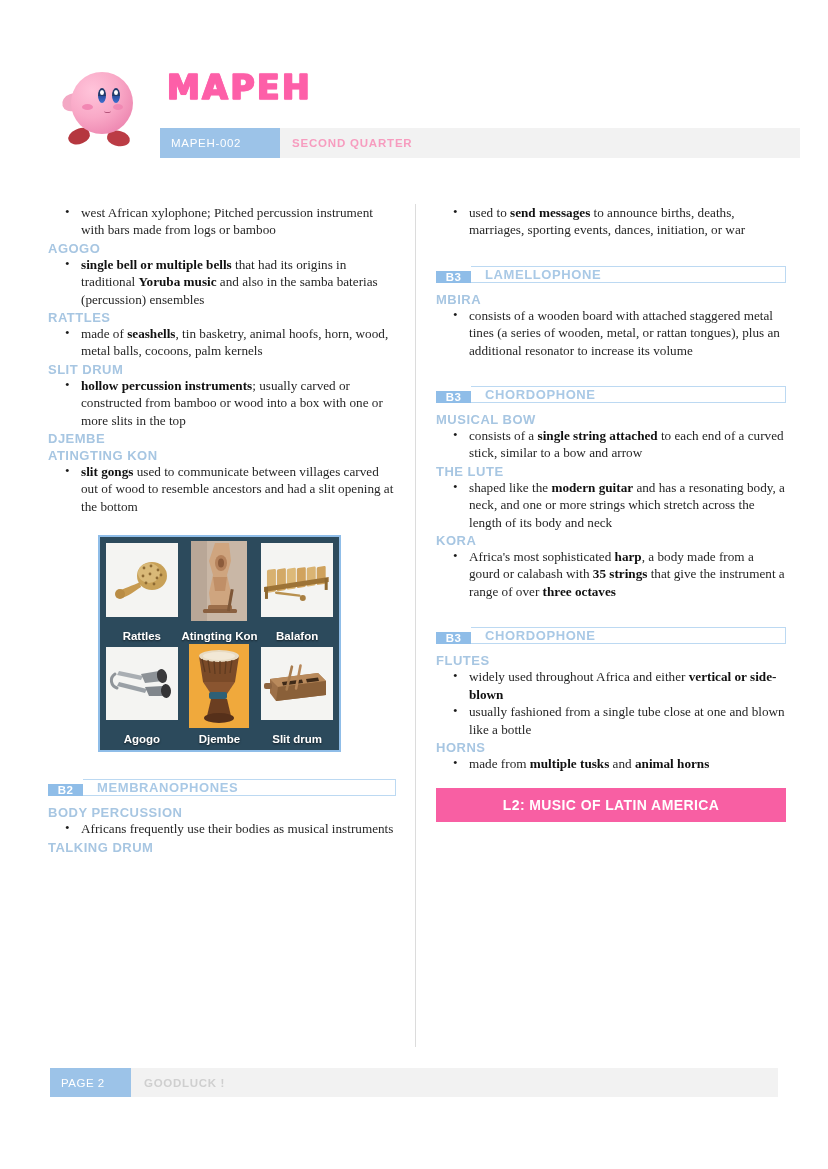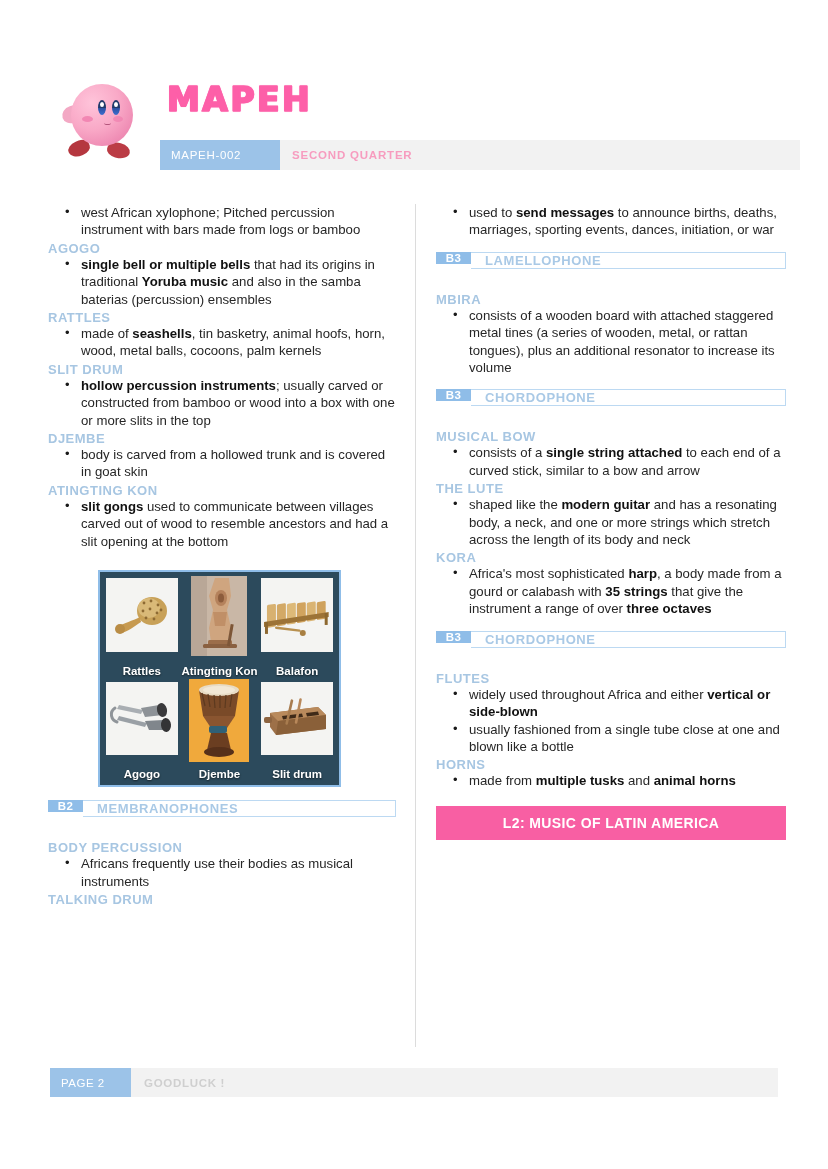--- a/index.html
+++ b/index.html
@@ -5,21 +5,21 @@
   * { box-sizing: border-box; margin: 0; padding: 0; }
   html, body {
     width: 828px; height: 1169px;
     background: #ffffff;
     font-family: "Liberation Sans", sans-serif;
     overflow: hidden;
   }
   .page { position: relative; width: 828px; height: 1169px; background: #fff; }
 
   
-  .header { position: absolute; left: 0; top: 12px; width: 668px; height: 180px; }
+  .header { position: absolute; left: 0; top: 0; width: 668px; height: 180px; }
 
   .kirby-wrap { position: absolute; left: 62px; top: 64px; width: 78px; height: 82px; }
   .kirby { position: relative; width: 78px; height: 82px; }
   .kirby .foot-l { position: absolute; left: 6px; bottom: 2px; width: 22px; height: 15px;
       background: #b5373f; border-radius: 50% 40% 45% 55%; transform: rotate(-22deg); }
   .kirby .foot-r { position: absolute; right: 10px; bottom: 0px; width: 23px; height: 15px;
       background: #bb3c45; border-radius: 45% 50% 55% 45%; transform: rotate(14deg); }
   .kirby .arm { position: absolute; left: 0px; top: 30px; width: 20px; height: 17px;
       background: #f3a8c4; border-radius: 60% 40% 45% 55%; transform: rotate(-18deg); }
   .kirby .body { position: absolute; left: 9px; top: 8px; width: 62px; height: 62px;
@@ -66,30 +66,30 @@
   .col-left  { left: 48px;  width: 348px; }
   .col-right { left: 436px; width: 350px; }
 
   .sub-head {
     color: #a7c6e2; font-size: 13px; font-weight: 700;
     letter-spacing: .5px; margin-top: 2px; margin-bottom: 0px;
   }
   ul.blist { list-style: none; margin: 0 0 0 0; padding: 0; }
   ul.blist li {
     position: relative; padding-left: 33px;
-    font-size: 13.2px; line-height: 17.4px; color: #262626; margin-bottom: 0px;
+    font-size: 13.2px; line-height: 17.4px; color: #262626; margin-bottom: 0px; font-family: Liberation Serif, serif;
   }
   ul.blist li::before {
     content: "\2022"; position: absolute; left: 17px; top: -1px;
     font-size: 13px; color: #1a1a1a;
   }
   b { font-weight: 700; color: #111; }
 
   
-  .sbox { display: flex; align-items: flex-start; height: 31px; margin: 13px 0 9px 0; }
+  .sbox { display: flex; align-items: flex-end; height: 31px; margin: 13px 0 9px 0; }
   .sbox .tag {
     width: 35px; background: #8fbde8; color: #ffffff;
     font-size: 11.5px; font-weight: 700; letter-spacing: .4px;
     display: flex; align-items: center; justify-content: center;
   }
   .sbox .label {
     flex: 1; background: #ffffff; border: 1.4px solid #bcd9f2; border-left: none;
     display: flex; align-items: center; padding-left: 14px;
     color: #a9c9e6; font-size: 13px; font-weight: 700; letter-spacing: .6px;
   }
@@ -173,21 +173,20 @@
         <div class="sub-head">RATTLES</div>
         <ul class="blist">
           <li>made of <b>seashells</b>, tin basketry, animal hoofs, horn, wood, metal balls, cocoons, palm kernels</li>
         </ul>
         <div class="sub-head">SLIT DRUM</div>
         <ul class="blist">
           <li><b>hollow percussion instruments</b>; usually carved or constructed from bamboo or wood into a box with one or more slits in the top</li>
         </ul>
         <div class="sub-head">DJEMBE</div>
         <ul class="blist">
-          <li>body is carved from a hollowed trunk and is covered in goat skin</li>
         </ul>
         <div class="sub-head">ATINGTING KON</div>
         <ul class="blist">
           <li><b>slit gongs</b> used to communicate between villages carved out of wood to resemble ancestors and had a slit opening at the bottom</li>
         </ul>
       </div>
 
     <div class="grid-frame">
       <div class="igrid" id="image-grid">
           <div class="cell">

